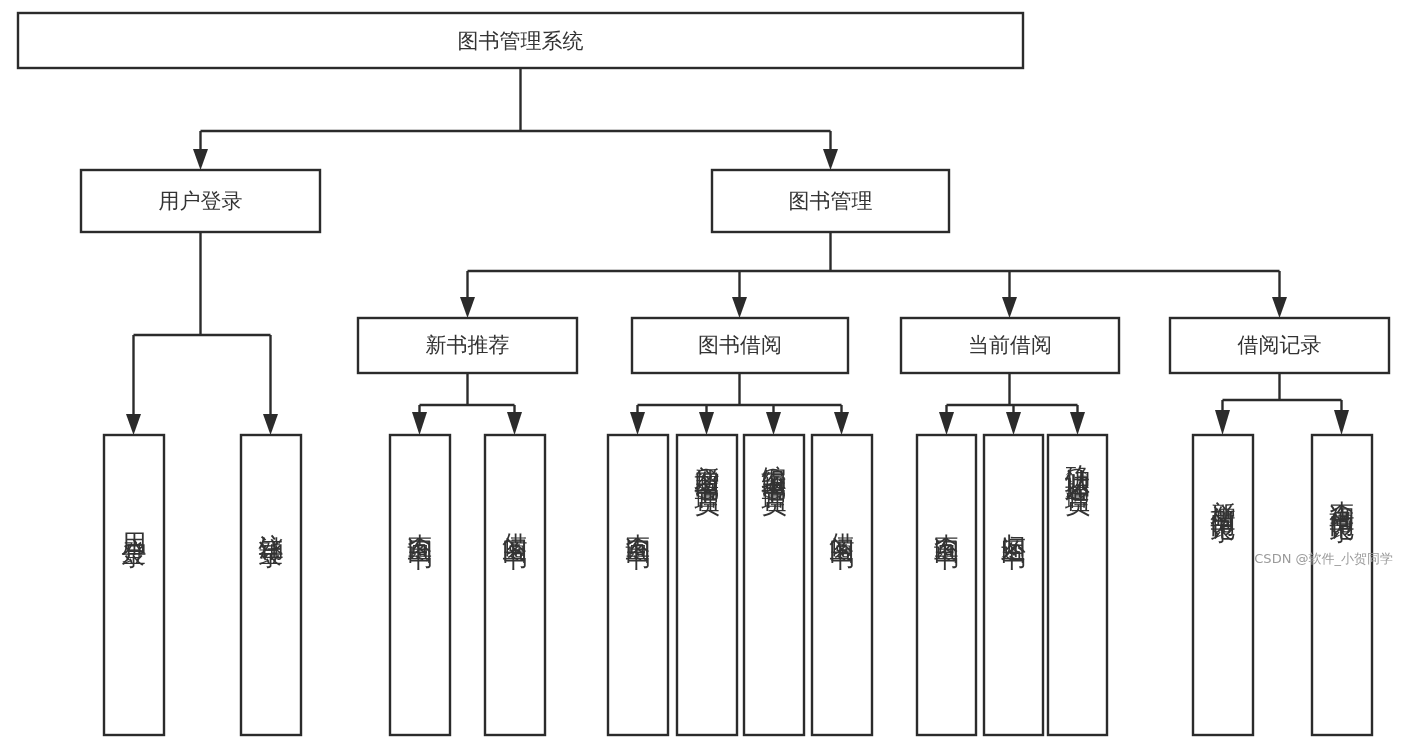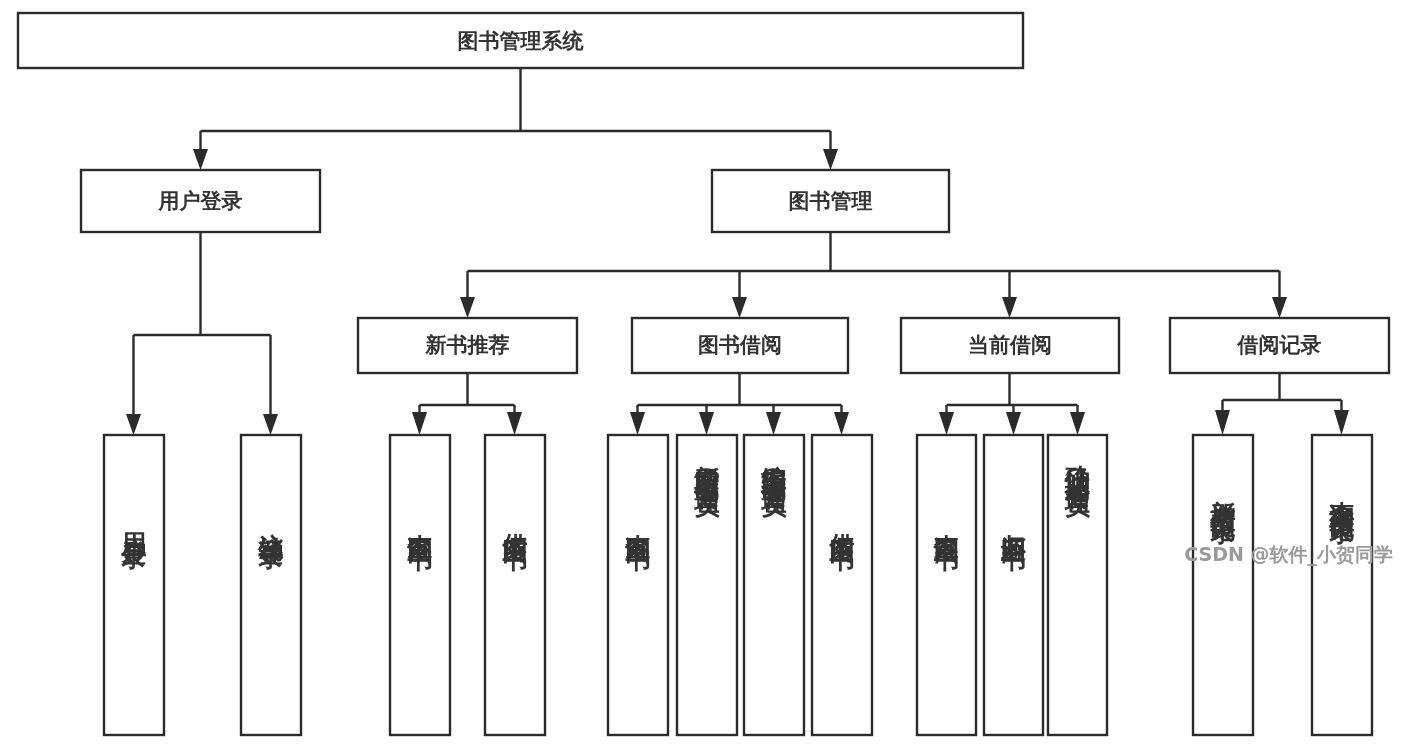--- a/index.html
+++ b/index.html
@@ -12,21 +12,20 @@
     height: 747px;
     font-family: "DejaVu Sans", "Liberation Sans", sans-serif;
     overflow: hidden;
     position: relative;
   }
   #diagram-root {
     position: absolute;
     left: 0; top: 0;
     width: 1405px;
     height: 574px;
-    font-weight: bold;
   }
   svg.diagram {
     display: block;
     width: 1405px;
     height: 747px;
   }
   .node-box {
     fill: #ffffff;
     stroke: #2b2b2b;
     stroke-width: 2.4;
@@ -68,21 +67,21 @@
     line-height: 1.0;
     letter-spacing: 4px;
     color: #333333;
     white-space: nowrap;
   }
   .watermark {
     position: absolute;
     right: 12px;
     bottom: 6px;
     font-family: "DejaVu Sans", "Liberation Sans", sans-serif;
-    font-size: 19px;
+    font-size: 13px;
     color: #9a9a9a;
     white-space: nowrap;
   }
 </style>
 </head>
 <body>
 
 <div id="diagram-root">
 
   <svg class="diagram" viewBox="0 0 1405 747" xmlns="http://www.w3.org/2000/svg">

